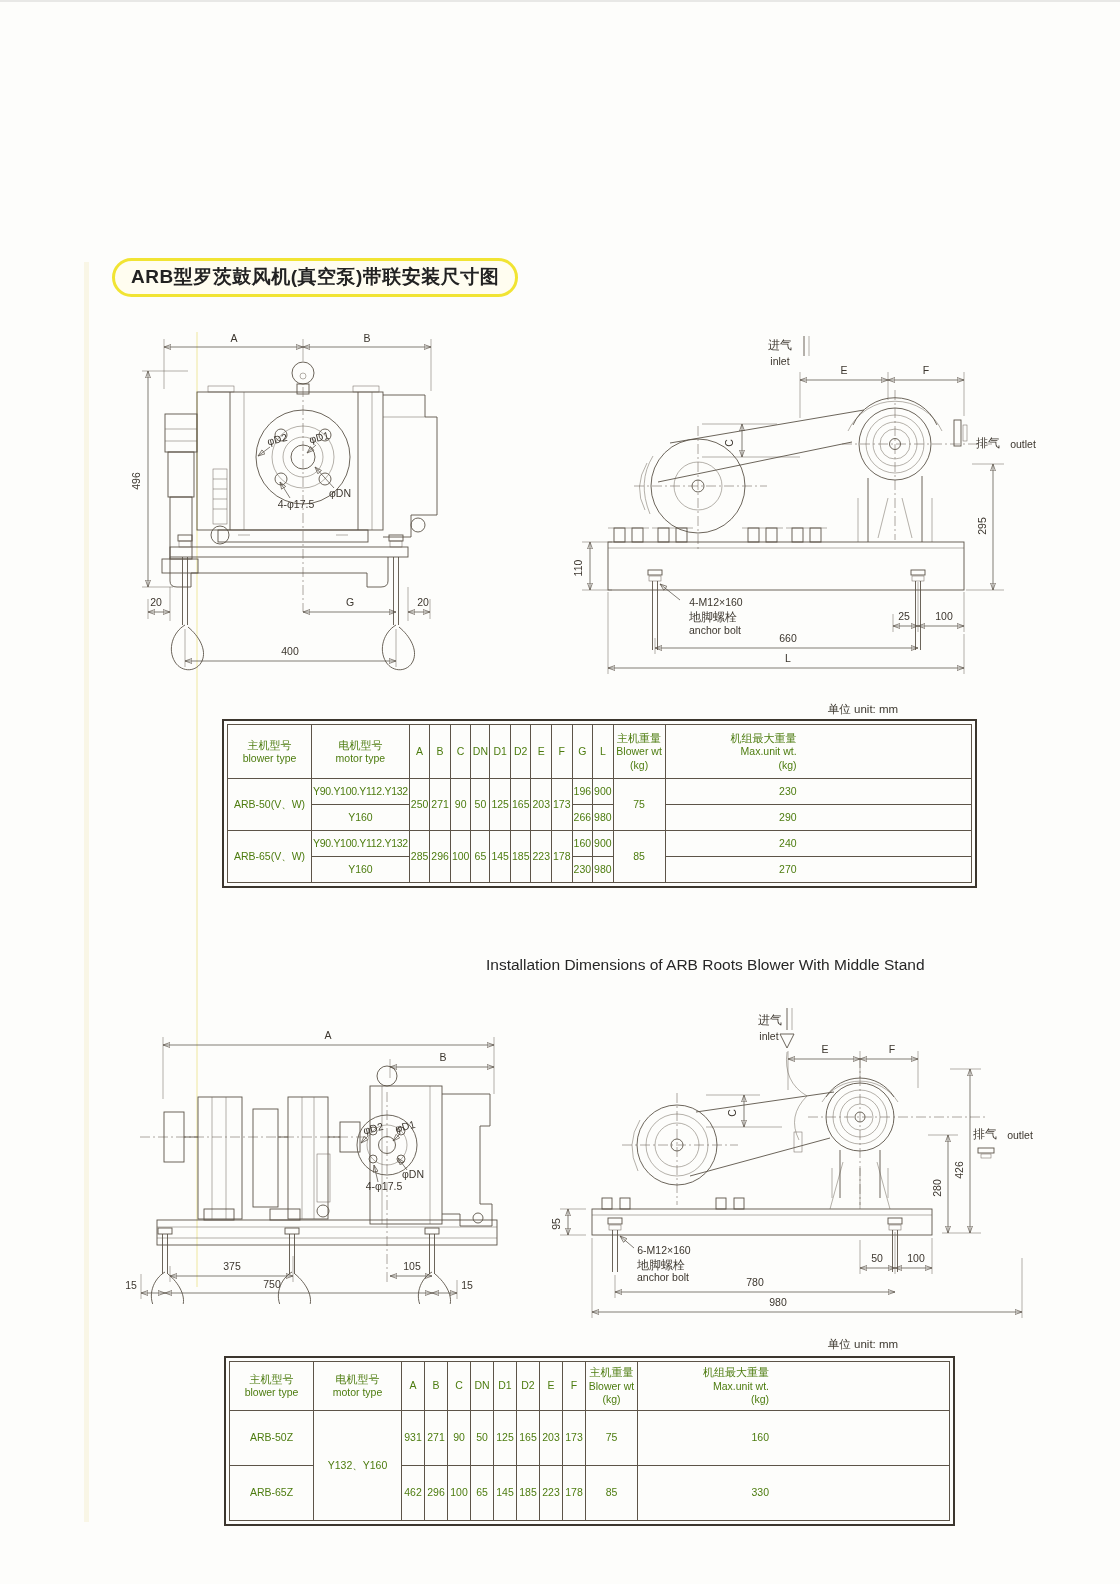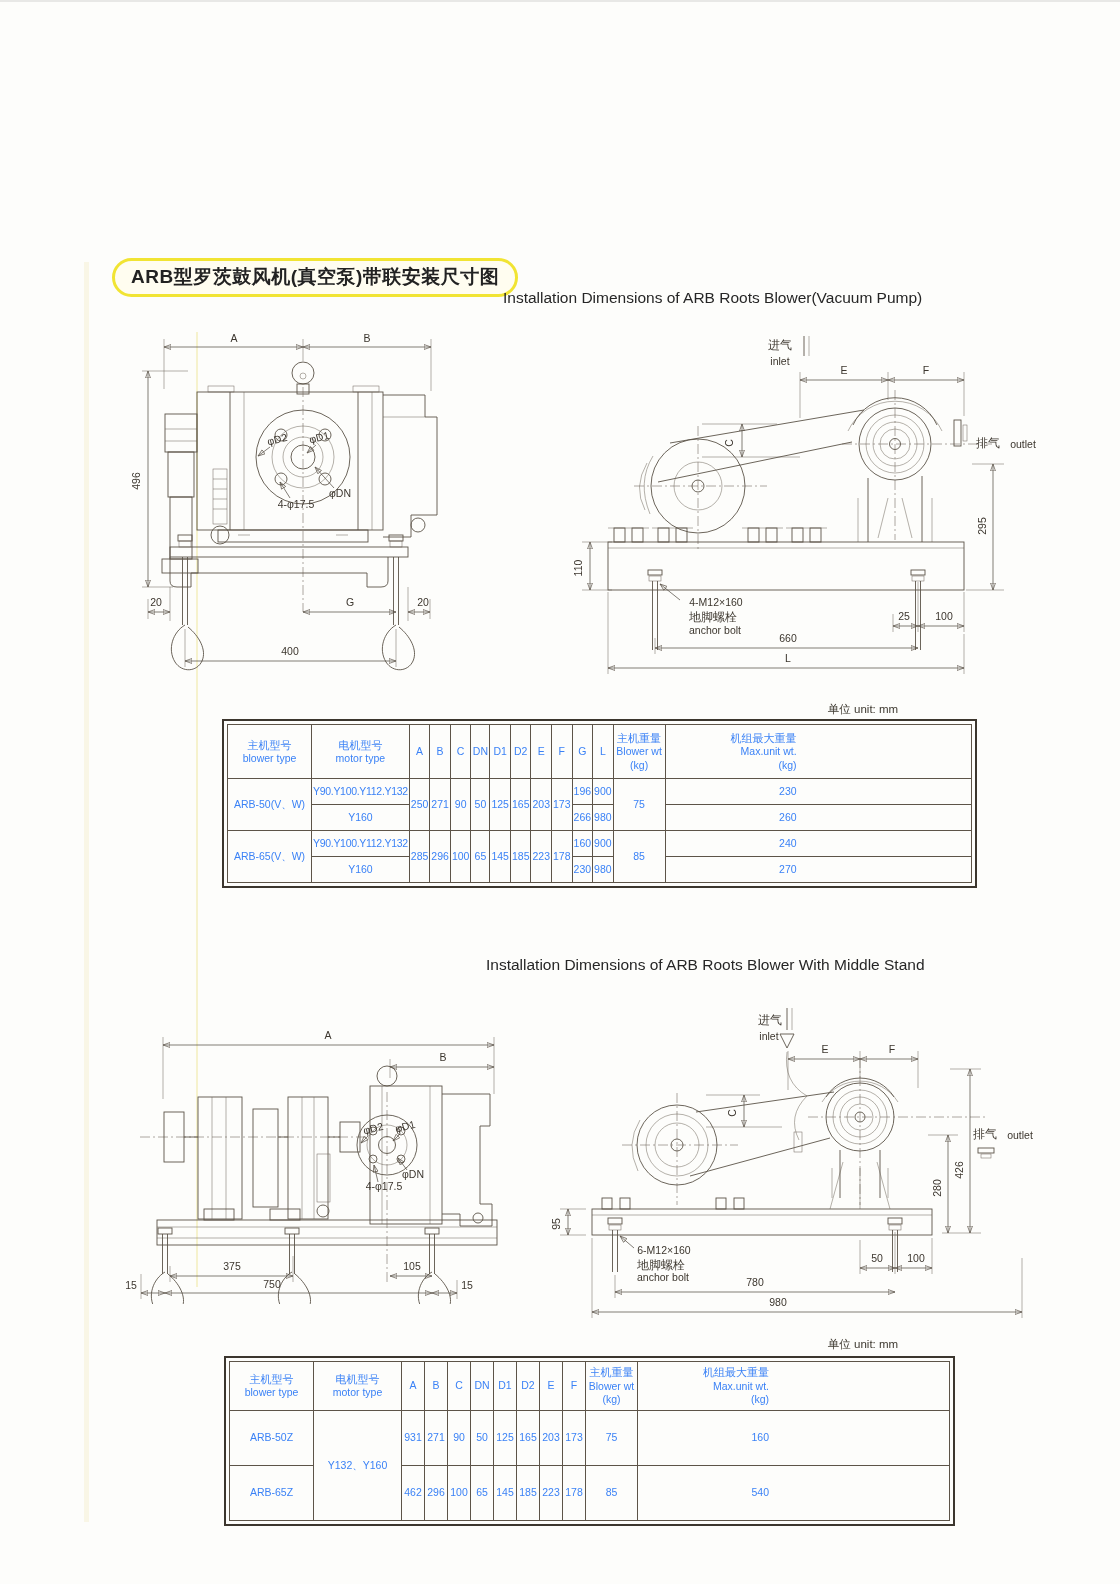--- a/index.html
+++ b/index.html
@@ -21,41 +21,40 @@
   svg .thin{stroke-width:.5;stroke:#6b6257;}
   svg .dim{stroke:#4c453c;stroke-width:.7;}
   svg .cl{stroke-width:.55;stroke-dasharray:10 3 2 3;stroke:#6b6257;}
   svg text{fill:#3c362e;font-size:10.5px;text-anchor:middle;
            font-family:"Liberation Sans","DejaVu Sans",sans-serif;stroke:none;}
   svg text.zh{font-size:12px;}
 
   
   .dim-table{position:absolute;border-collapse:collapse;table-layout:fixed;
              border:1px solid #463f35;outline:2px solid #3c362e;outline-offset:3px;
-             background:#fdfdfb;color:#3b82f6;}
+             background:#fdfdfb;color:#4d7c0f;}
   .dim-table th,.dim-table td{border:1px solid #5d5448;font-weight:normal;text-align:center;
              vertical-align:middle;padding:0 1px;font-size:10.5px;line-height:1.3;}
   .dim-table .cnh{font-size:11px;}
   .t1 .hrow th{height:53px;} .t1 td{height:25px;}
   .t2 .hrow th{height:48px;} .t2 td{height:54px;}
   .small{font-size:9.6px;letter-spacing:-.3px;}
   td.off,th.off{text-align:left;}
   .off .inner{width:130px;text-align:right;}
 </style>
 </head>
 <body>
 
 <div class="page">
   <div class="tint" style="left:84px;top:260px;width:5px;height:1260px;"></div>
   <div class="artifact" style="left:196px;top:330px;height:955px;"></div>
 
   <div class="cap" style="left:112px;top:256px;">
     <span>ARB型罗茨鼓风机(真空泵)带联安装尺寸图</span>
   </div>
-  <div class="en-sub" style="left:503px;top:287px;">Installation Dimensions of ARB Roots Blower(Vacuum Pump)</div>
 
   <svg class="draw" style="left:118px;top:327px;" width="365" height="350" viewBox="0 0 365 350">
     <defs>
       <marker id="arrM" viewBox="0 0 10 8" markerWidth="11" markerHeight="9" refX="9.5" refY="4" orient="auto-start-reverse">
         <path d="M0.5,0.8 L9.5,4 L0.5,7.2 z" fill="#4c453c" stroke="none"></path>
       </marker>
       <path id="jhook" d="M0,0 C-12,7 -18,24 -10,37 C-3,48 12,47 17,36 C22,25 14,11 3,2"></path>
     </defs>
     <g>
       <line class="dim" x1="46" y1="18" x2="185" y2="18" marker-start="url(#arrM)" marker-end="url(#arrM)"></line>
@@ -337,21 +336,21 @@
         <td rowspan="2">75</td>
         <td class="off">
             <div class="inner">230</div>
           </td>
       </tr>
       <tr>
         <td>Y160</td>
         <td>266</td>
         <td>980</td>
         <td class="off">
-            <div class="inner">260</div>
+            <div class="inner">290</div>
           </td>
       </tr>
       <tr>
         <td rowspan="2">ARB-65(V、W)</td>
         <td class="small">Y90.Y100.Y112.Y132</td>
         <td rowspan="2">285</td>
         <td rowspan="2">296</td>
         <td rowspan="2">100</td>
         <td rowspan="2">65</td>
         <td rowspan="2">145</td>
@@ -655,18 +654,18 @@
         <td>462</td>
         <td>296</td>
         <td>100</td>
         <td>65</td>
         <td>145</td>
         <td>185</td>
         <td>223</td>
         <td>178</td>
         <td>85</td>
         <td class="off">
-            <div class="inner">540</div>
+            <div class="inner">330</div>
           </td>
       </tr>
     </tbody>
   </table>
 </div>
 
 </body></html>

